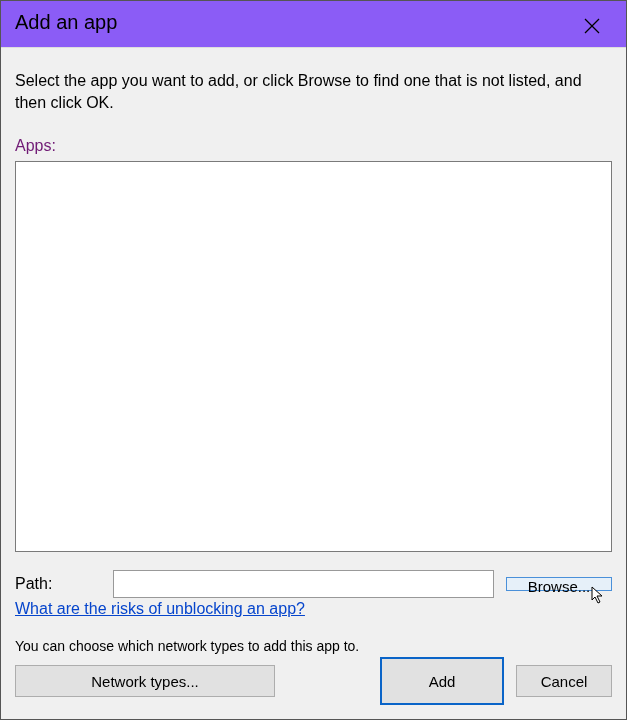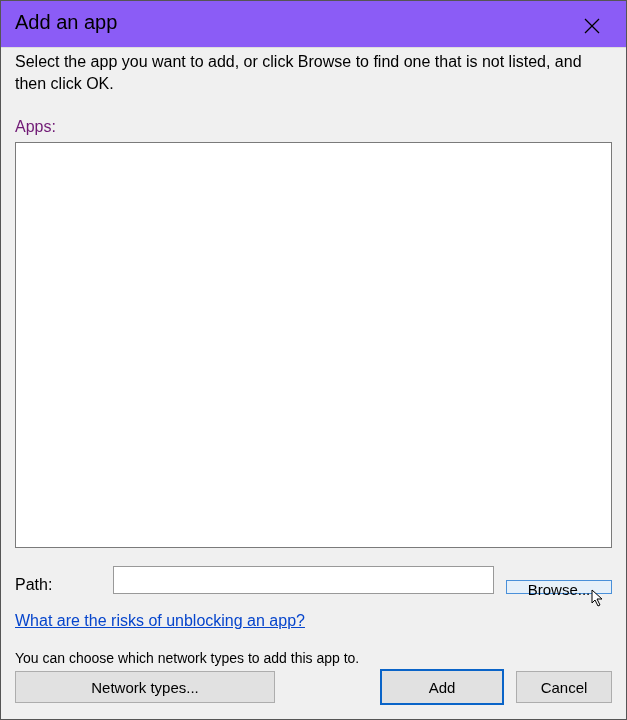--- a/index.html
+++ b/index.html
@@ -50,21 +50,21 @@
     }
     .close-btn svg {
       width: 16px;
       height: 16px;
       stroke: #000;
       stroke-width: 1.2;
     }
     .content {
       flex: 1;
       background: #f0f0f0;
-      padding: 3px 14px 14px 14px;
+      padding: 22px 14px 14px 14px;
       display: flex;
       flex-direction: column;
       border-top: 1px solid #ddd;
     }
     .instruction {
       font-size: 16px;
       line-height: 1.35;
       color: #000;
       margin-bottom: 24px;
     }
@@ -75,23 +75,23 @@
     }
     .apps-list {
       flex: 1;
       background: #ffffff;
       border: 1px solid #7a7a7a;
       margin-bottom: 18px;
       min-height: 300px;
     }
     .path-row {
       display: flex;
-      align-items: flex-end;
+      align-items: center;
       gap: 12px;
-      margin-bottom: 18px;
+      margin-bottom: 2px;
     }
     .path-label {
       width: 86px;
       font-size: 16px;
     }
     .path-input {
       flex: 1;
       height: 28px;
       border: 1px solid #999;
       background: #ffffff;
@@ -138,21 +138,21 @@
       border: 1px solid #adadad;
       font-family: inherit;
       font-size: 15px;
       cursor: pointer;
     }
     .spacer {
       flex: 1;
     }
     .add-btn {
       width: 124px;
-      height: 36px;
+      height: 48px;
       background: #e1e1e1;
       border: 2px solid #0a64c8;
       font-family: inherit;
       font-size: 15px;
       cursor: pointer;
       margin-right: 12px;
     }
     .cancel-btn {
       width: 96px;
       height: 32px;

